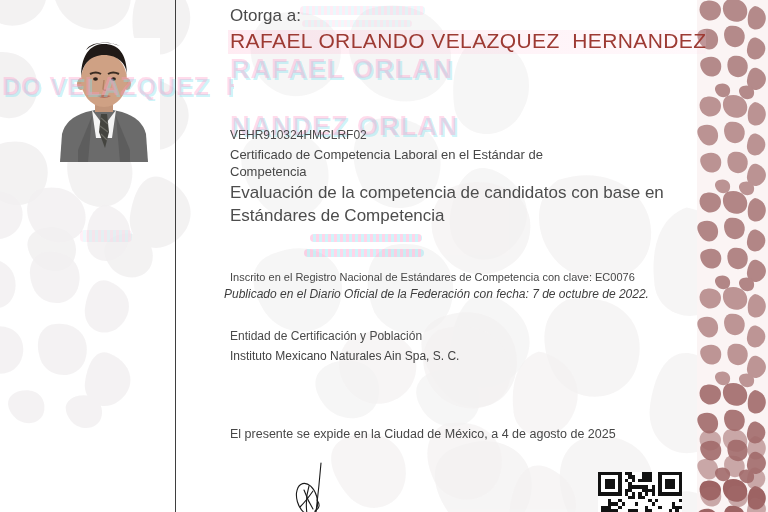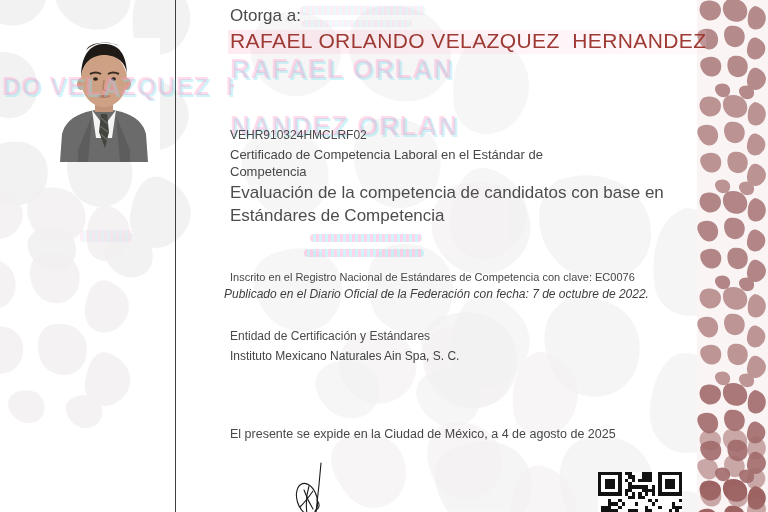--- a/index.html
+++ b/index.html
@@ -132,21 +132,21 @@
   <div class="abs name">RAFAEL ORLANDO VELAZQUEZ  HERNANDEZ</div>
 
   <div class="abs label curp-value">VEHR910324HMCLRF02</div>
 
   <div class="abs cert-type">Certificado de Competencia Laboral en el Estándar de Competencia</div>
   <div class="abs standard">Evaluación de la competencia de candidatos con base en Estándares de Competencia</div>
 
   <div class="abs registry">Inscrito en el Registro Nacional de Estándares de Competencia con clave: EC0076</div>
   <div class="abs publication">Publicado en el Diario Oficial de la Federación con fecha: 7 de octubre de 2022.</div>
 
-  <div class="abs label entity-label">Entidad de Certificación y Estándares</div>
+  <div class="abs label entity-label">Entidad de Certificación y Población</div>
   <div class="abs entity-name">Instituto Mexicano Naturales Ain Spa, S. C.</div>
 
   <div class="abs issue">El presente se expide en la Ciudad de México, a 4 de agosto de 2025</div>
 
   <svg class="abs signature" viewBox="0 0 52 53" aria-hidden="true">
     <g stroke="#1a1a1a" stroke-width="1.1" fill="none" stroke-linecap="round">
       <path d="M35,4 Q33,28 30,53"></path>
       <ellipse cx="21" cy="40" rx="10" ry="16" transform="rotate(-16 21 40)"></ellipse>
       <path d="M21,55 Q19,40 23,27"></path>
       <path d="M14,48 Q20,42 27,32"></path>

